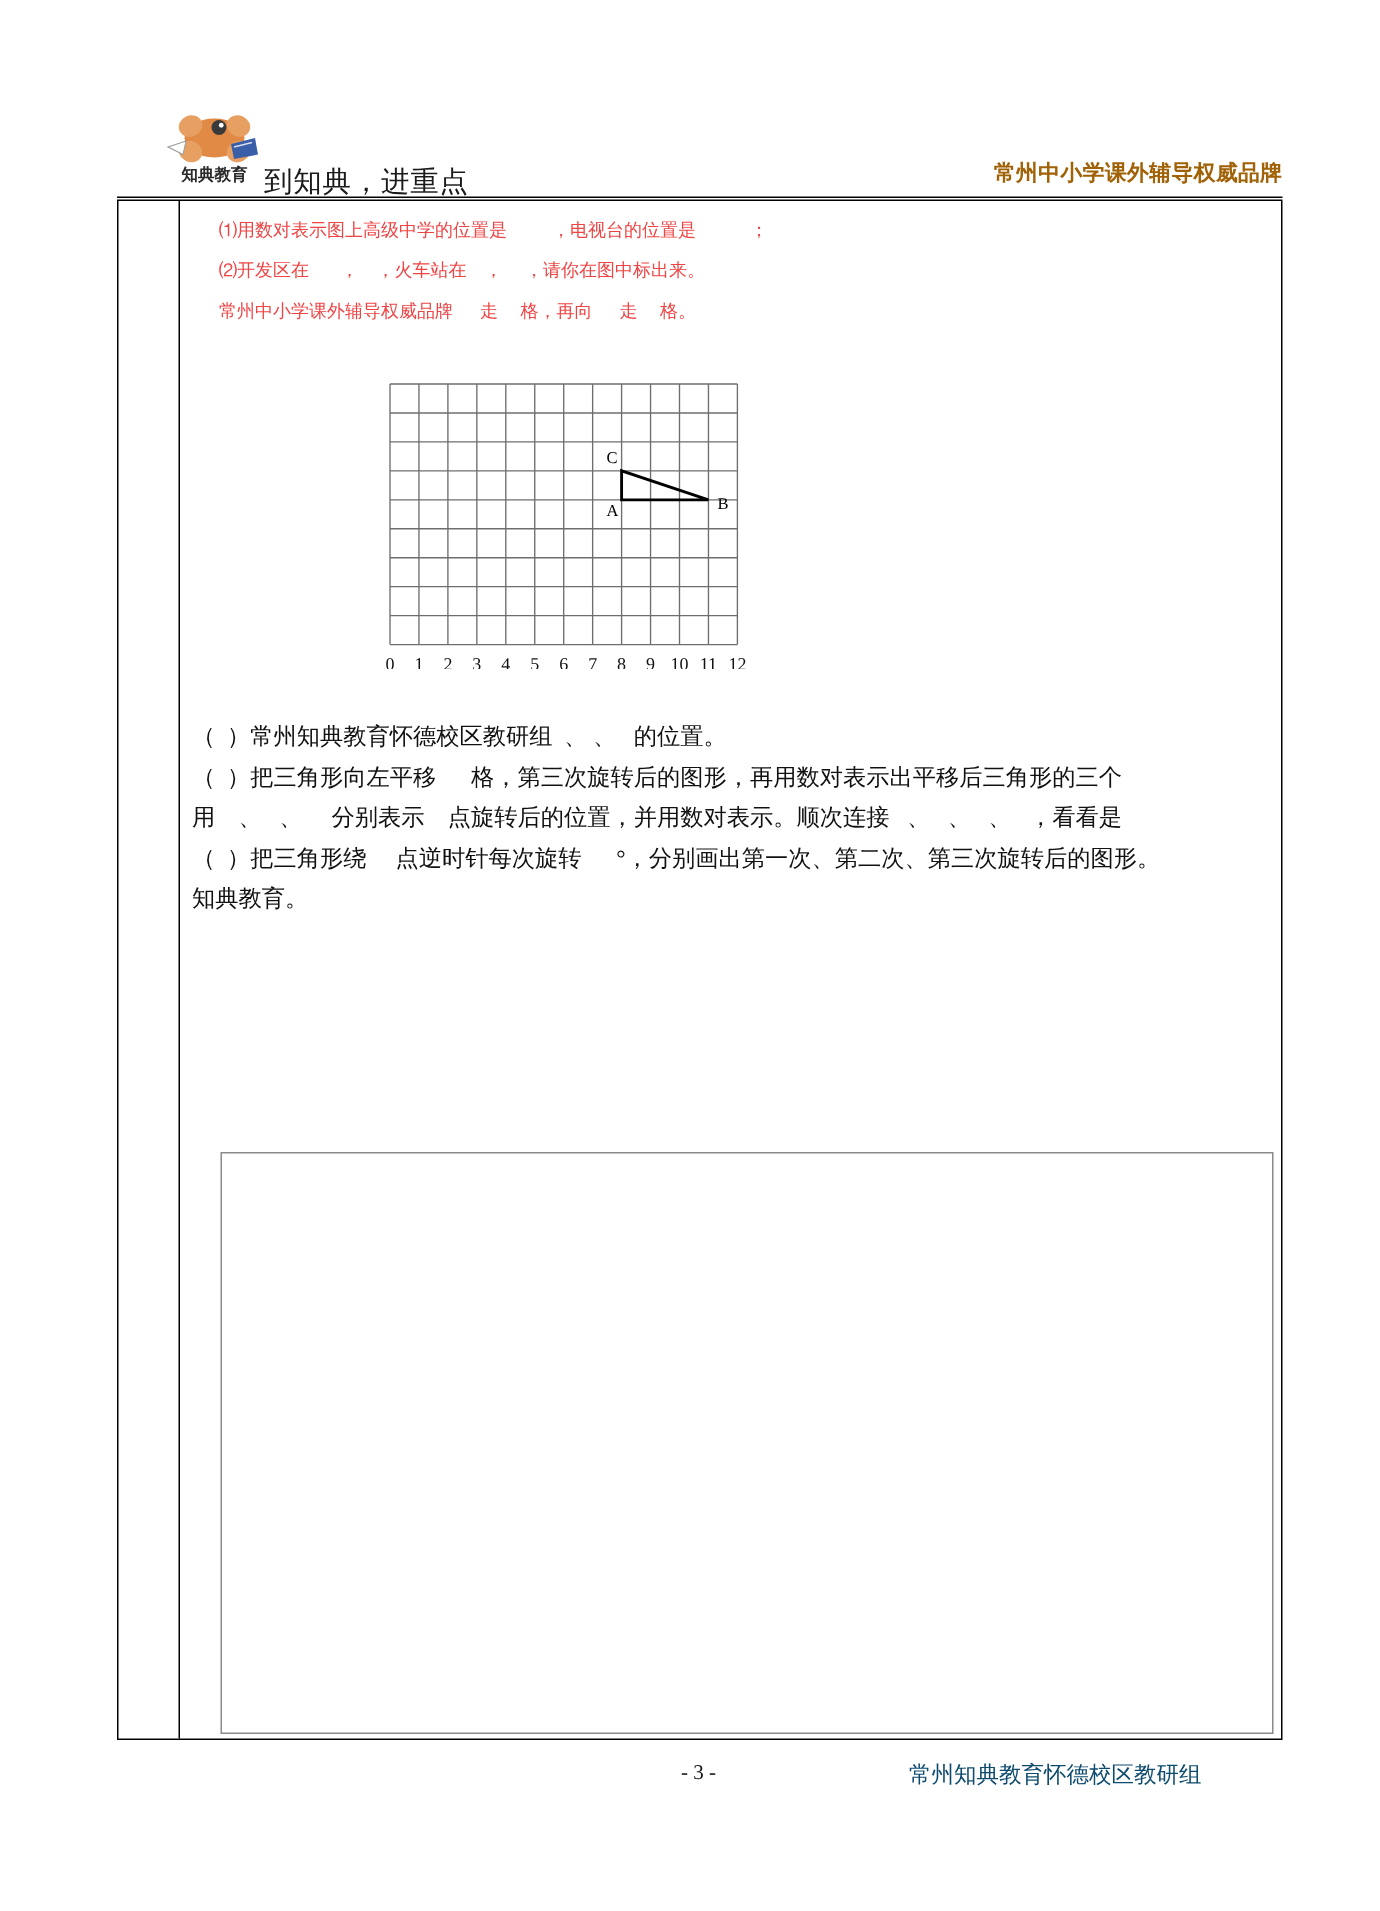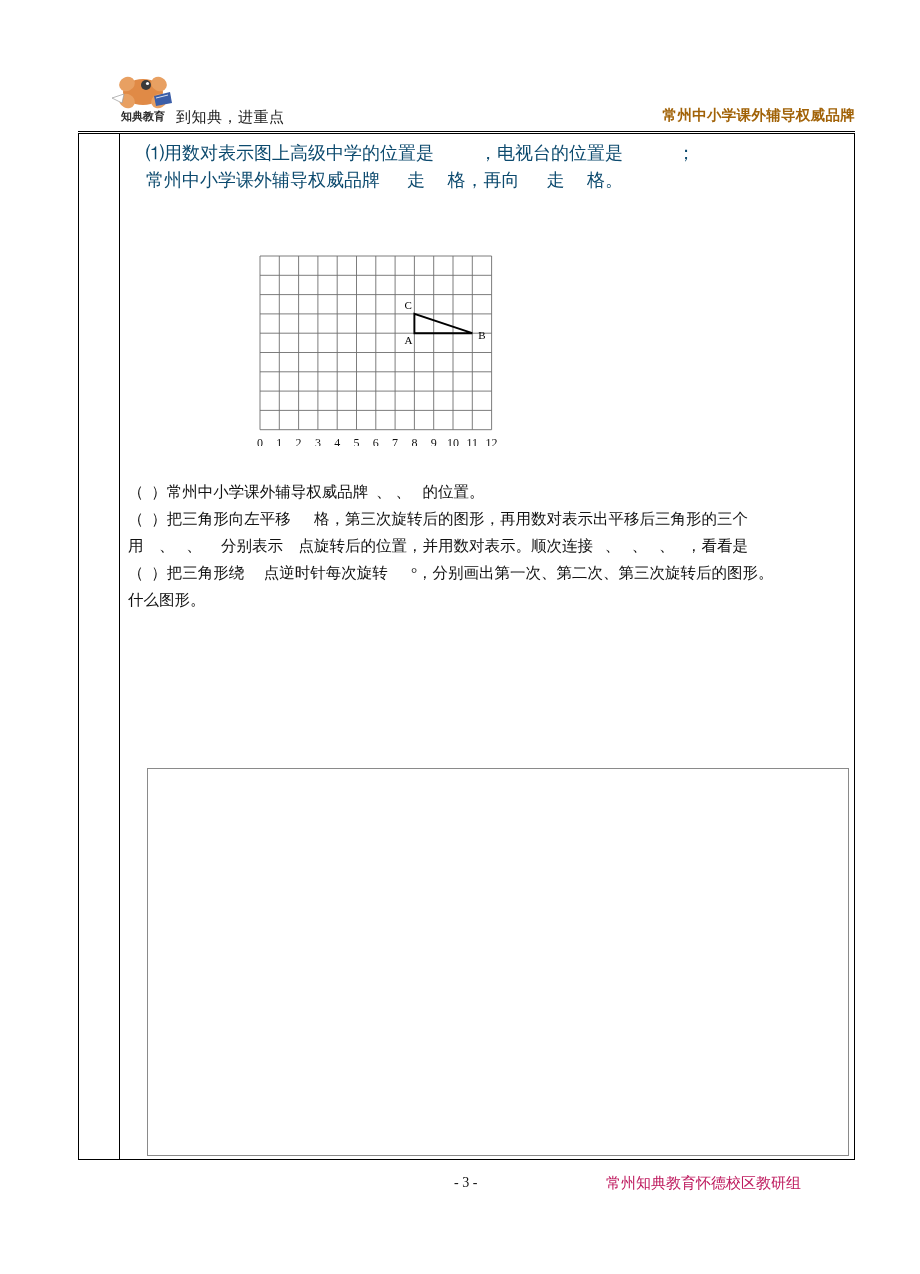--- a/index.html
+++ b/index.html
@@ -36,21 +36,21 @@
     top: 0px;
     width: 66px;
     height: 54px;
   }
   .logo svg { display: block; }
 
   .header-left-text {
     position: absolute;
     left: 98px;
     top: 36px;
-    font-size: 15px;
+    font-size: 19px;
     letter-spacing: 0.5px;
     color: #1a1a1a;
     white-space: nowrap;
   }
   .header-right-text {
     position: absolute;
     right: 0px;
     top: 34px;
     font-size: 14.5px;
     font-weight: bold;
@@ -96,24 +96,24 @@
   }
 
   
   .qblock {
     position: absolute;
     left: 26px;
     top: 6px;
     width: 700px;
   }
   .qline {
-    font-size: 18px;
+    font-size: 12px;
     line-height: 27px;
     white-space: pre;
-    color: #0c4a6e;
+    color: #ef4444;
   }
 
   
   .figure {
     position: absolute;
     left: 126px;
     top: 112px;
     width: 260px;
     height: 200px;
   }
@@ -158,21 +158,21 @@
     top: 0;
     font-size: 14px;
     color: #111111;
     white-space: nowrap;
   }
   .footer-org {
     position: absolute;
     left: 528px;
     top: -1px;
     font-size: 15px;
-    color: #be185d;
+    color: #0c4a6e;
     white-space: nowrap;
   }
 </style>
 </head>
 <body>
 
 <div class="page">
 
   <div class="header">
 
@@ -200,20 +200,21 @@
   </div>
 
   <div class="table">
 
     <div class="col-narrow"></div>
 
     <div class="col-main">
 
       <div class="qblock">
         <div class="qline">⑴用数对表示图上高级中学的位置是          ，电视台的位置是            ；</div>
+        <div class="qline">⑵开发区在       ，    ，火车站在    ，     ，请你在图中标出来。</div>
         <div class="qline">常州中小学课外辅导权威品牌      走     格，再向      走     格。</div>
       </div>
 
       <div class="figure">
         <svg class="grid-svg" id="grid-svg" width="260" height="200" viewBox="0 0 260 200" xmlns="http://www.w3.org/2000/svg">
             <line x1="14" y1="10" x2="14" y2="183.70000000000002" stroke="#6e6e6e" stroke-width="0.9"></line>
             <line x1="33.3" y1="10" x2="33.3" y2="183.70000000000002" stroke="#6e6e6e" stroke-width="0.9"></line>
             <line x1="52.6" y1="10" x2="52.6" y2="183.70000000000002" stroke="#6e6e6e" stroke-width="0.9"></line>
             <line x1="71.9" y1="10" x2="71.9" y2="183.70000000000002" stroke="#6e6e6e" stroke-width="0.9"></line>
             <line x1="91.2" y1="10" x2="91.2" y2="183.70000000000002" stroke="#6e6e6e" stroke-width="0.9"></line>
@@ -249,25 +250,25 @@
             <text x="149.1" y="200.70000000000002" font-family="'Liberation Serif', serif" font-size="12" fill="#111111" text-anchor="middle">7</text>
             <text x="168.4" y="200.70000000000002" font-family="'Liberation Serif', serif" font-size="12" fill="#111111" text-anchor="middle">8</text>
             <text x="187.70000000000002" y="200.70000000000002" font-family="'Liberation Serif', serif" font-size="12" fill="#111111" text-anchor="middle">9</text>
             <text x="207" y="200.70000000000002" font-family="'Liberation Serif', serif" font-size="12" fill="#111111" text-anchor="middle">10</text>
             <text x="226.3" y="200.70000000000002" font-family="'Liberation Serif', serif" font-size="12" fill="#111111" text-anchor="middle">11</text>
             <text x="245.60000000000002" y="200.70000000000002" font-family="'Liberation Serif', serif" font-size="12" fill="#111111" text-anchor="middle">12</text>
           </svg>
       </div>
 
       <div class="pblock">
-        <div class="pline">（  ）常州中小学课外辅导权威品牌  、 、   的位置。</div>
+        <div class="pline">（  ）常州知典教育怀德校区教研组  、 、   的位置。</div>
         <div class="pline">（  ）把三角形向左平移      格，第三次旋转后的图形，再用数对表示出平移后三角形的三个</div>
         <div class="pline">用    、   、     分别表示    点旋转后的位置，并用数对表示。顺次连接   、   、   、   ，看看是</div>
         <div class="pline">（  ）把三角形绕     点逆时针每次旋转      °，分别画出第一次、第二次、第三次旋转后的图形。</div>
-        <div class="pline">什么图形。</div>
+        <div class="pline">知典教育。</div>
       </div>
 
       <div class="answer-box"></div>
 
     </div>
   </div>
 
   <div class="footer">
     <div class="footer-page">- 3 -</div>
     <div class="footer-org">常州知典教育怀德校区教研组</div>

